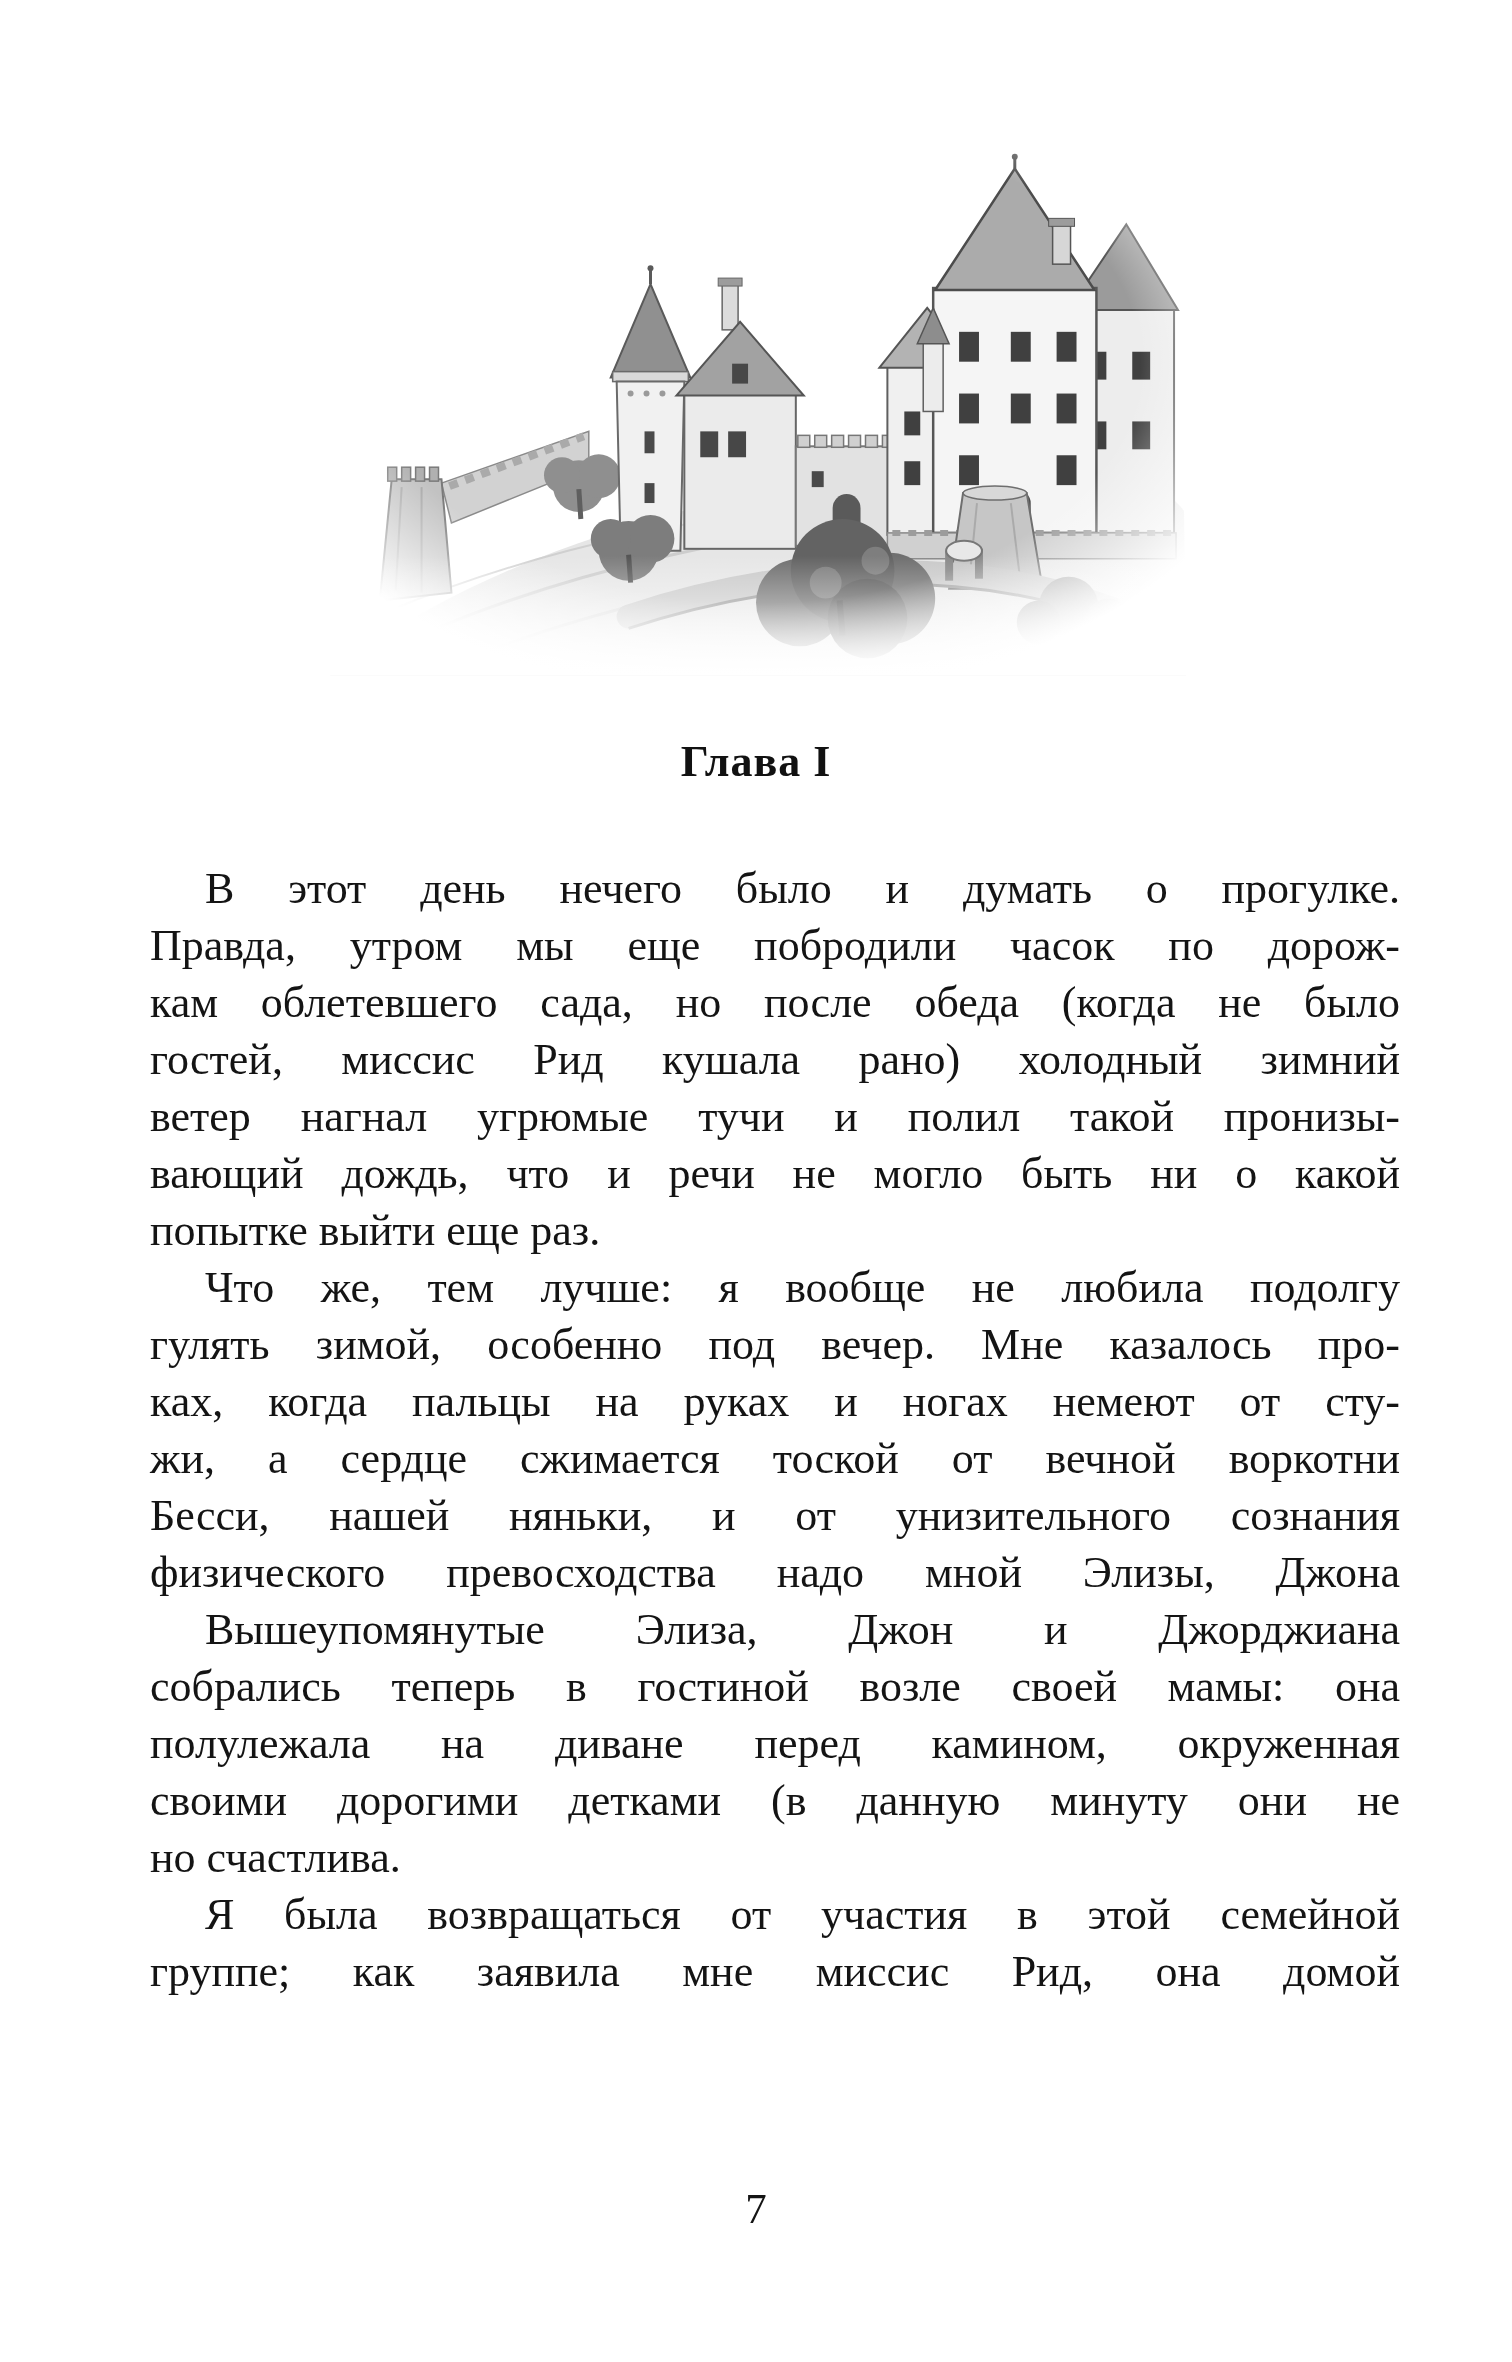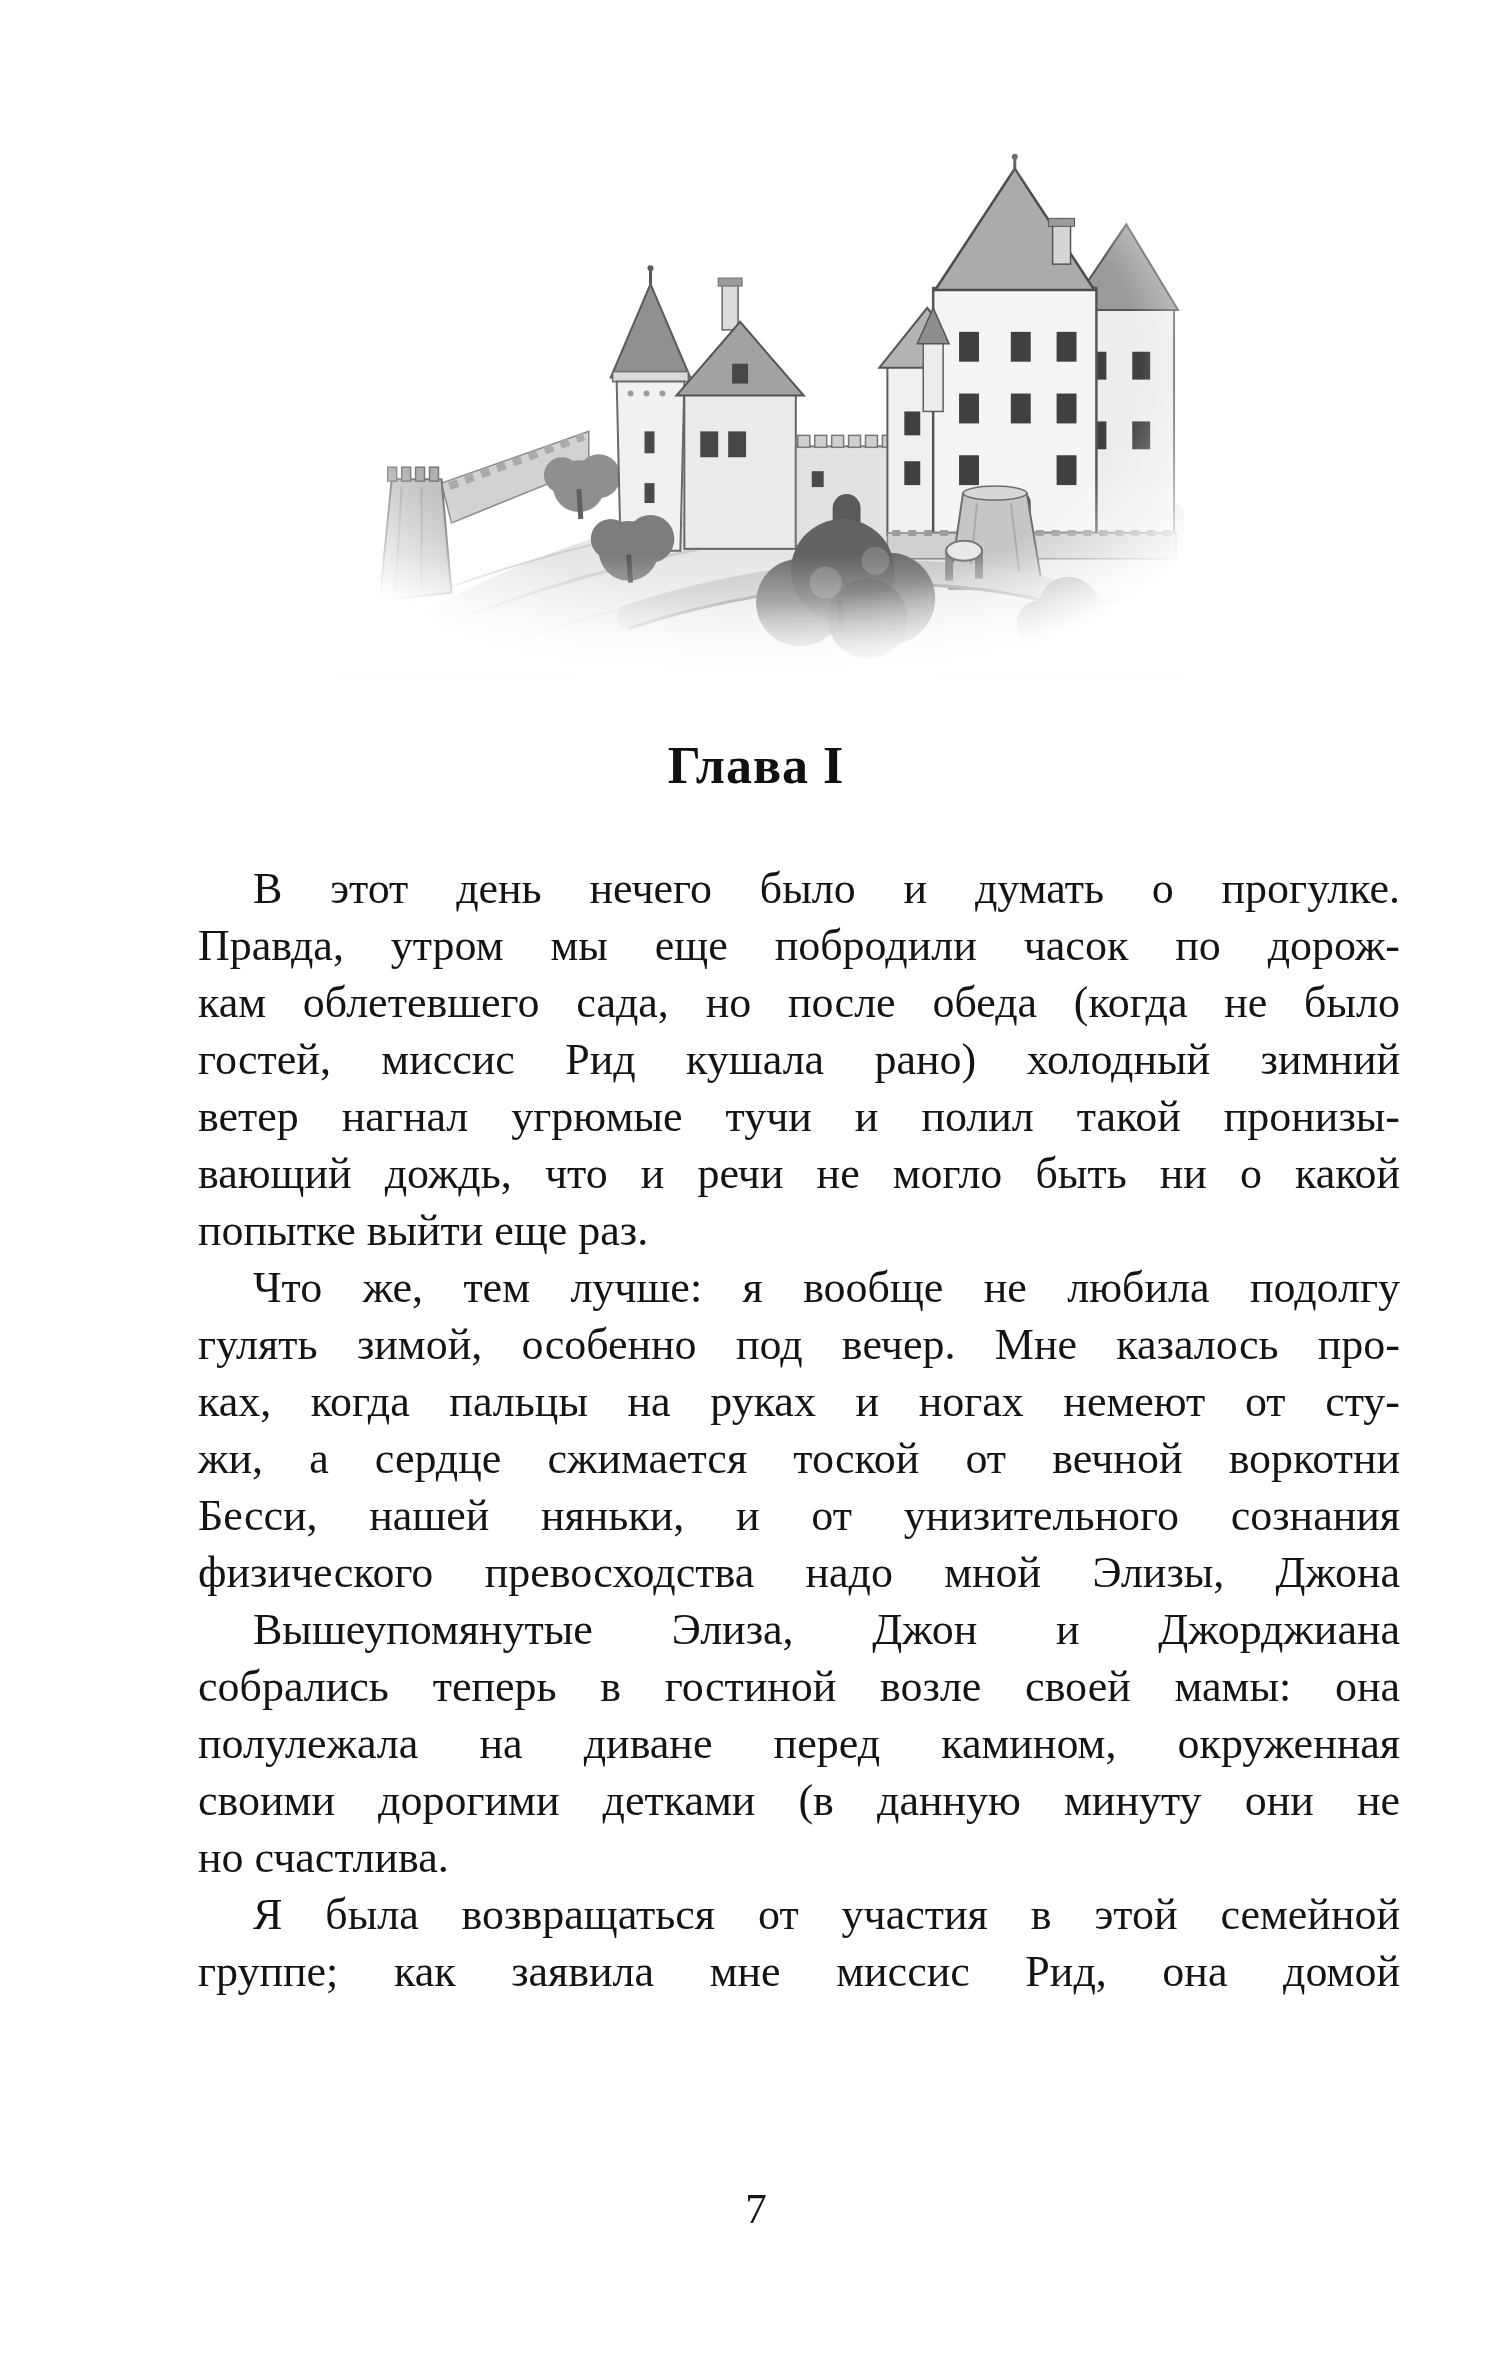--- a/index.html
+++ b/index.html
@@ -20,39 +20,38 @@
     height: 548px;
   }
   .illustration svg { width: 100%; height: 100%; display: block; }
   .chapter {
     position: absolute;
     left: 0;
     top: 736px;
     width: 100%;
     margin: 0;
     text-align: center;
-    font-size: 52px;
+    font-size: 44px;
     font-weight: bold;
     letter-spacing: 1px;
     color: #111111;
   }
   .body-text {
     position: absolute;
     left: 150px;
     top: 860px;
     width: 1250px;
   }
   .line {
     font-size: 44px;
     line-height: 57px;
     height: 57px;
     text-align: justify;
     text-align-last: justify;
     color: #141414;
-    margin-left: 48px;
   }
   .line.first { text-indent: 55px; }
   .line.para-last { text-align-last: left; }
   .folio {
     position: absolute;
     left: 0;
     top: 2184px;
     width: 100%;
     text-align: center;
     font-size: 43px;

